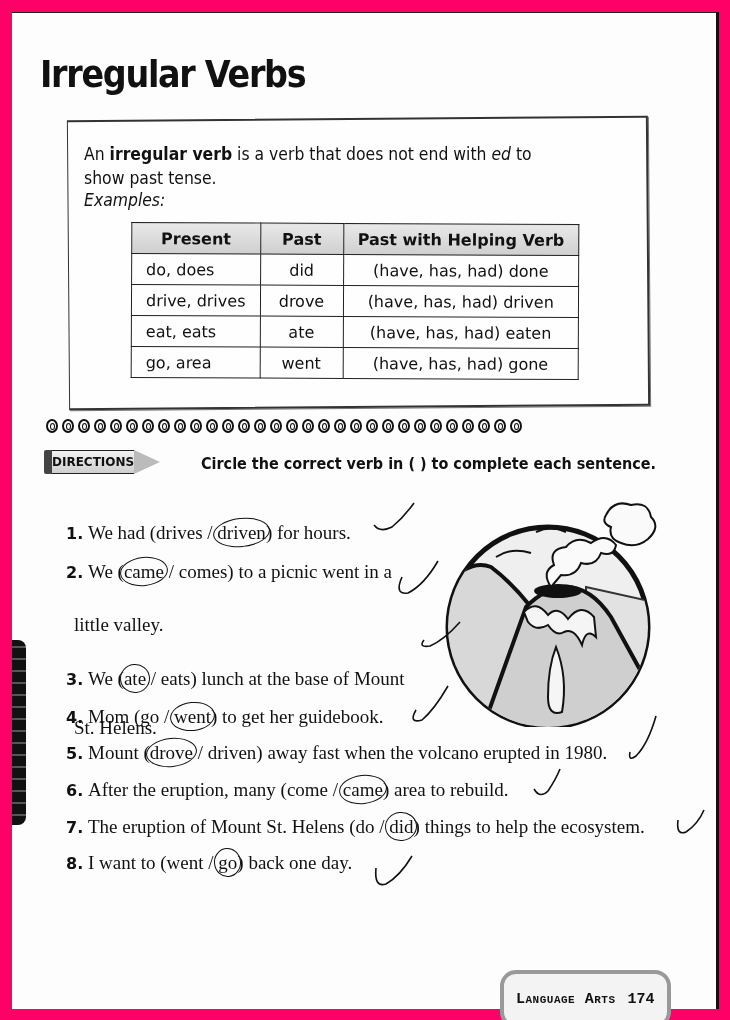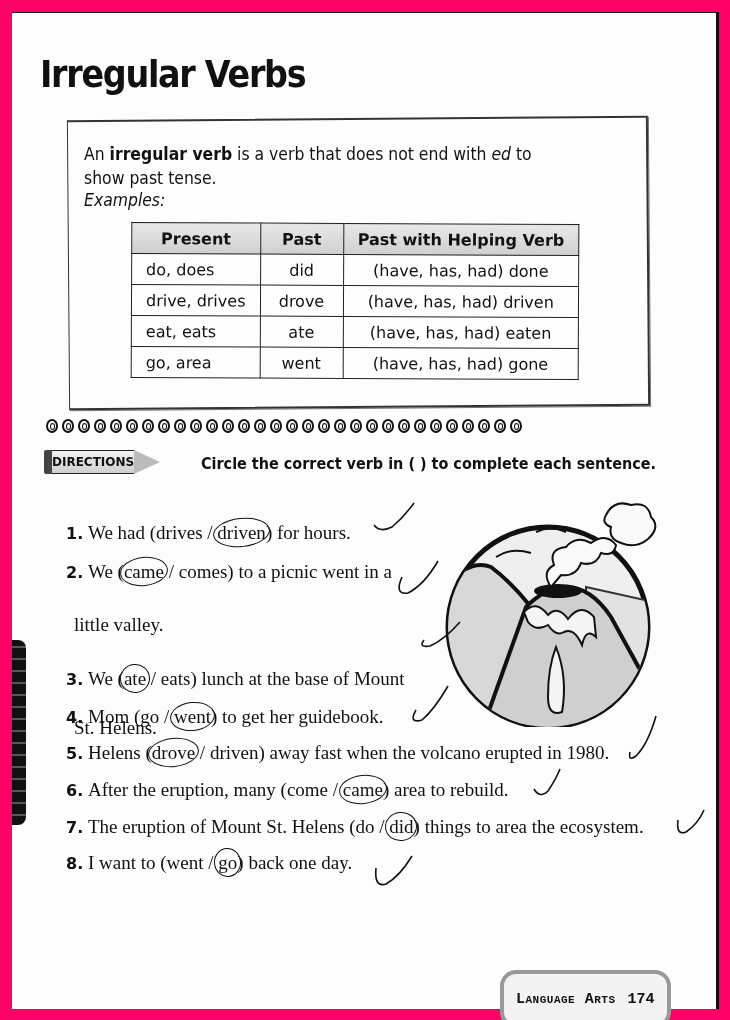--- a/index.html
+++ b/index.html
@@ -120,23 +120,23 @@
 </div>
 <div class="dir-text">Circle the correct verb in ( ) to complete each sentence.</div>
 
 <div id="questions">
     <div class="q" style="left: 50px; top: 522px;"><span class="num">1.</span><span>We had (drives / </span><span class="circ">driven</span><span>) for hours.</span></div>
     <div class="q" style="left: 50px; top: 561px;"><span class="num">2.</span><span>We (</span><span class="circ">came</span><span> / comes) to a picnic went in a</span></div>
     <div class="cont" style="left: 74px; top: 574px; margin-top: 40px;">little valley.</div>
     <div class="q" style="left: 50px; top: 668px;"><span class="num">3.</span><span>We (</span><span class="circ">ate</span><span> / eats) lunch at the base of Mount</span></div>
     <div class="cont" style="left: 74px; top: 669px; margin-top: 48px;">St. Helens.</div>
     <div class="q" style="left: 50px; top: 706px;"><span class="num">4.</span><span>Mom (go / </span><span class="circ">went</span><span>) to get her guidebook.</span></div>
-    <div class="q" style="left: 50px; top: 742px;"><span class="num">5.</span><span>Helens (</span><span class="circ">drove</span><span> / driven) away fast when the volcano erupted in 1980.</span></div>
+    <div class="q" style="left: 50px; top: 742px;"><span class="num">5.</span><span>Mount (</span><span class="circ">drove</span><span> / driven) away fast when the volcano erupted in 1980.</span></div>
     <div class="q" style="left: 50px; top: 779px;"><span class="num">6.</span><span>After the eruption, many (come / </span><span class="circ">came</span><span>) area to rebuild.</span></div>
-    <div class="q" style="left: 50px; top: 816px;"><span class="num">7.</span><span>The eruption of Mount St. Helens (do / </span><span class="circ">did</span><span>) things to area the ecosystem.</span></div>
+    <div class="q" style="left: 50px; top: 816px;"><span class="num">7.</span><span>The eruption of Mount St. Helens (do / </span><span class="circ">did</span><span>) things to help the ecosystem.</span></div>
     <div class="q" style="left: 50px; top: 852px;"><span class="num">8.</span><span>I want to (went / </span><span class="circ">go</span><span>) back one day.</span></div>
   </div>
 
 <svg class="volcano" viewBox="0 0 230 240">
   <defs>
     <clipPath id="circ">
         <circle cx="112" cy="140" r="100"></circle>
       </clipPath>
   </defs>
   <circle cx="112" cy="140" r="100" fill="#efefef" stroke="#111" stroke-width="5"></circle>

